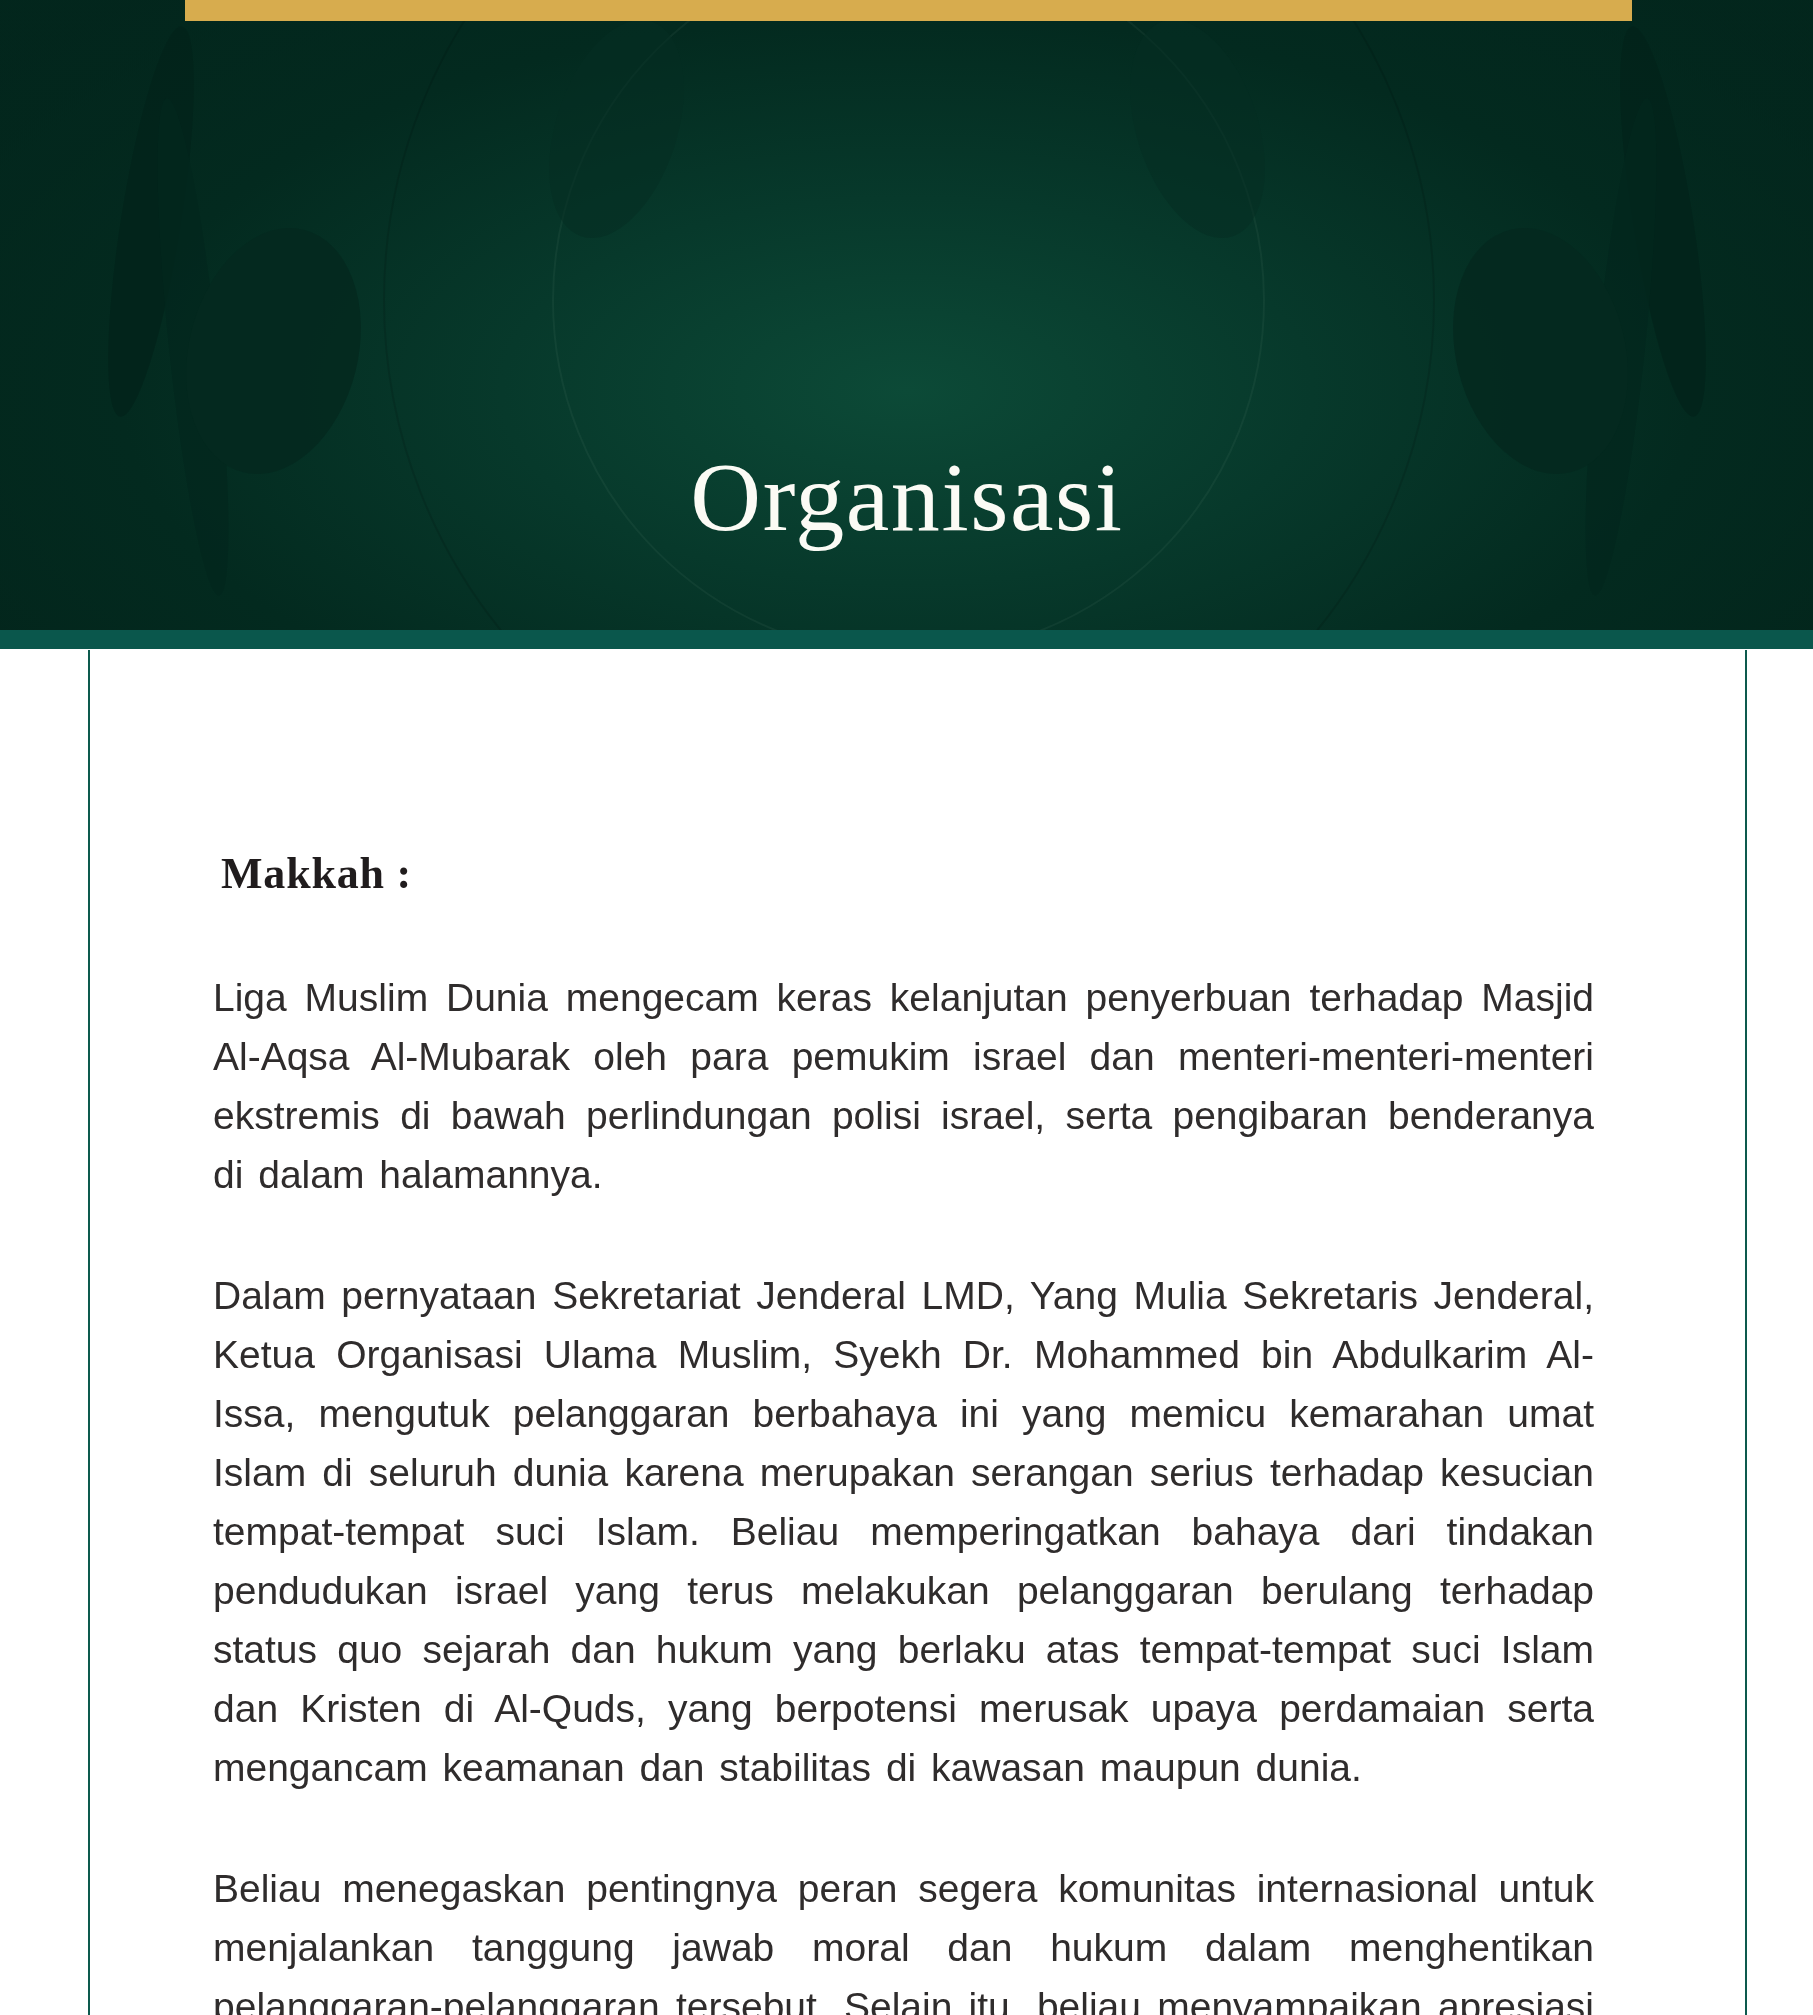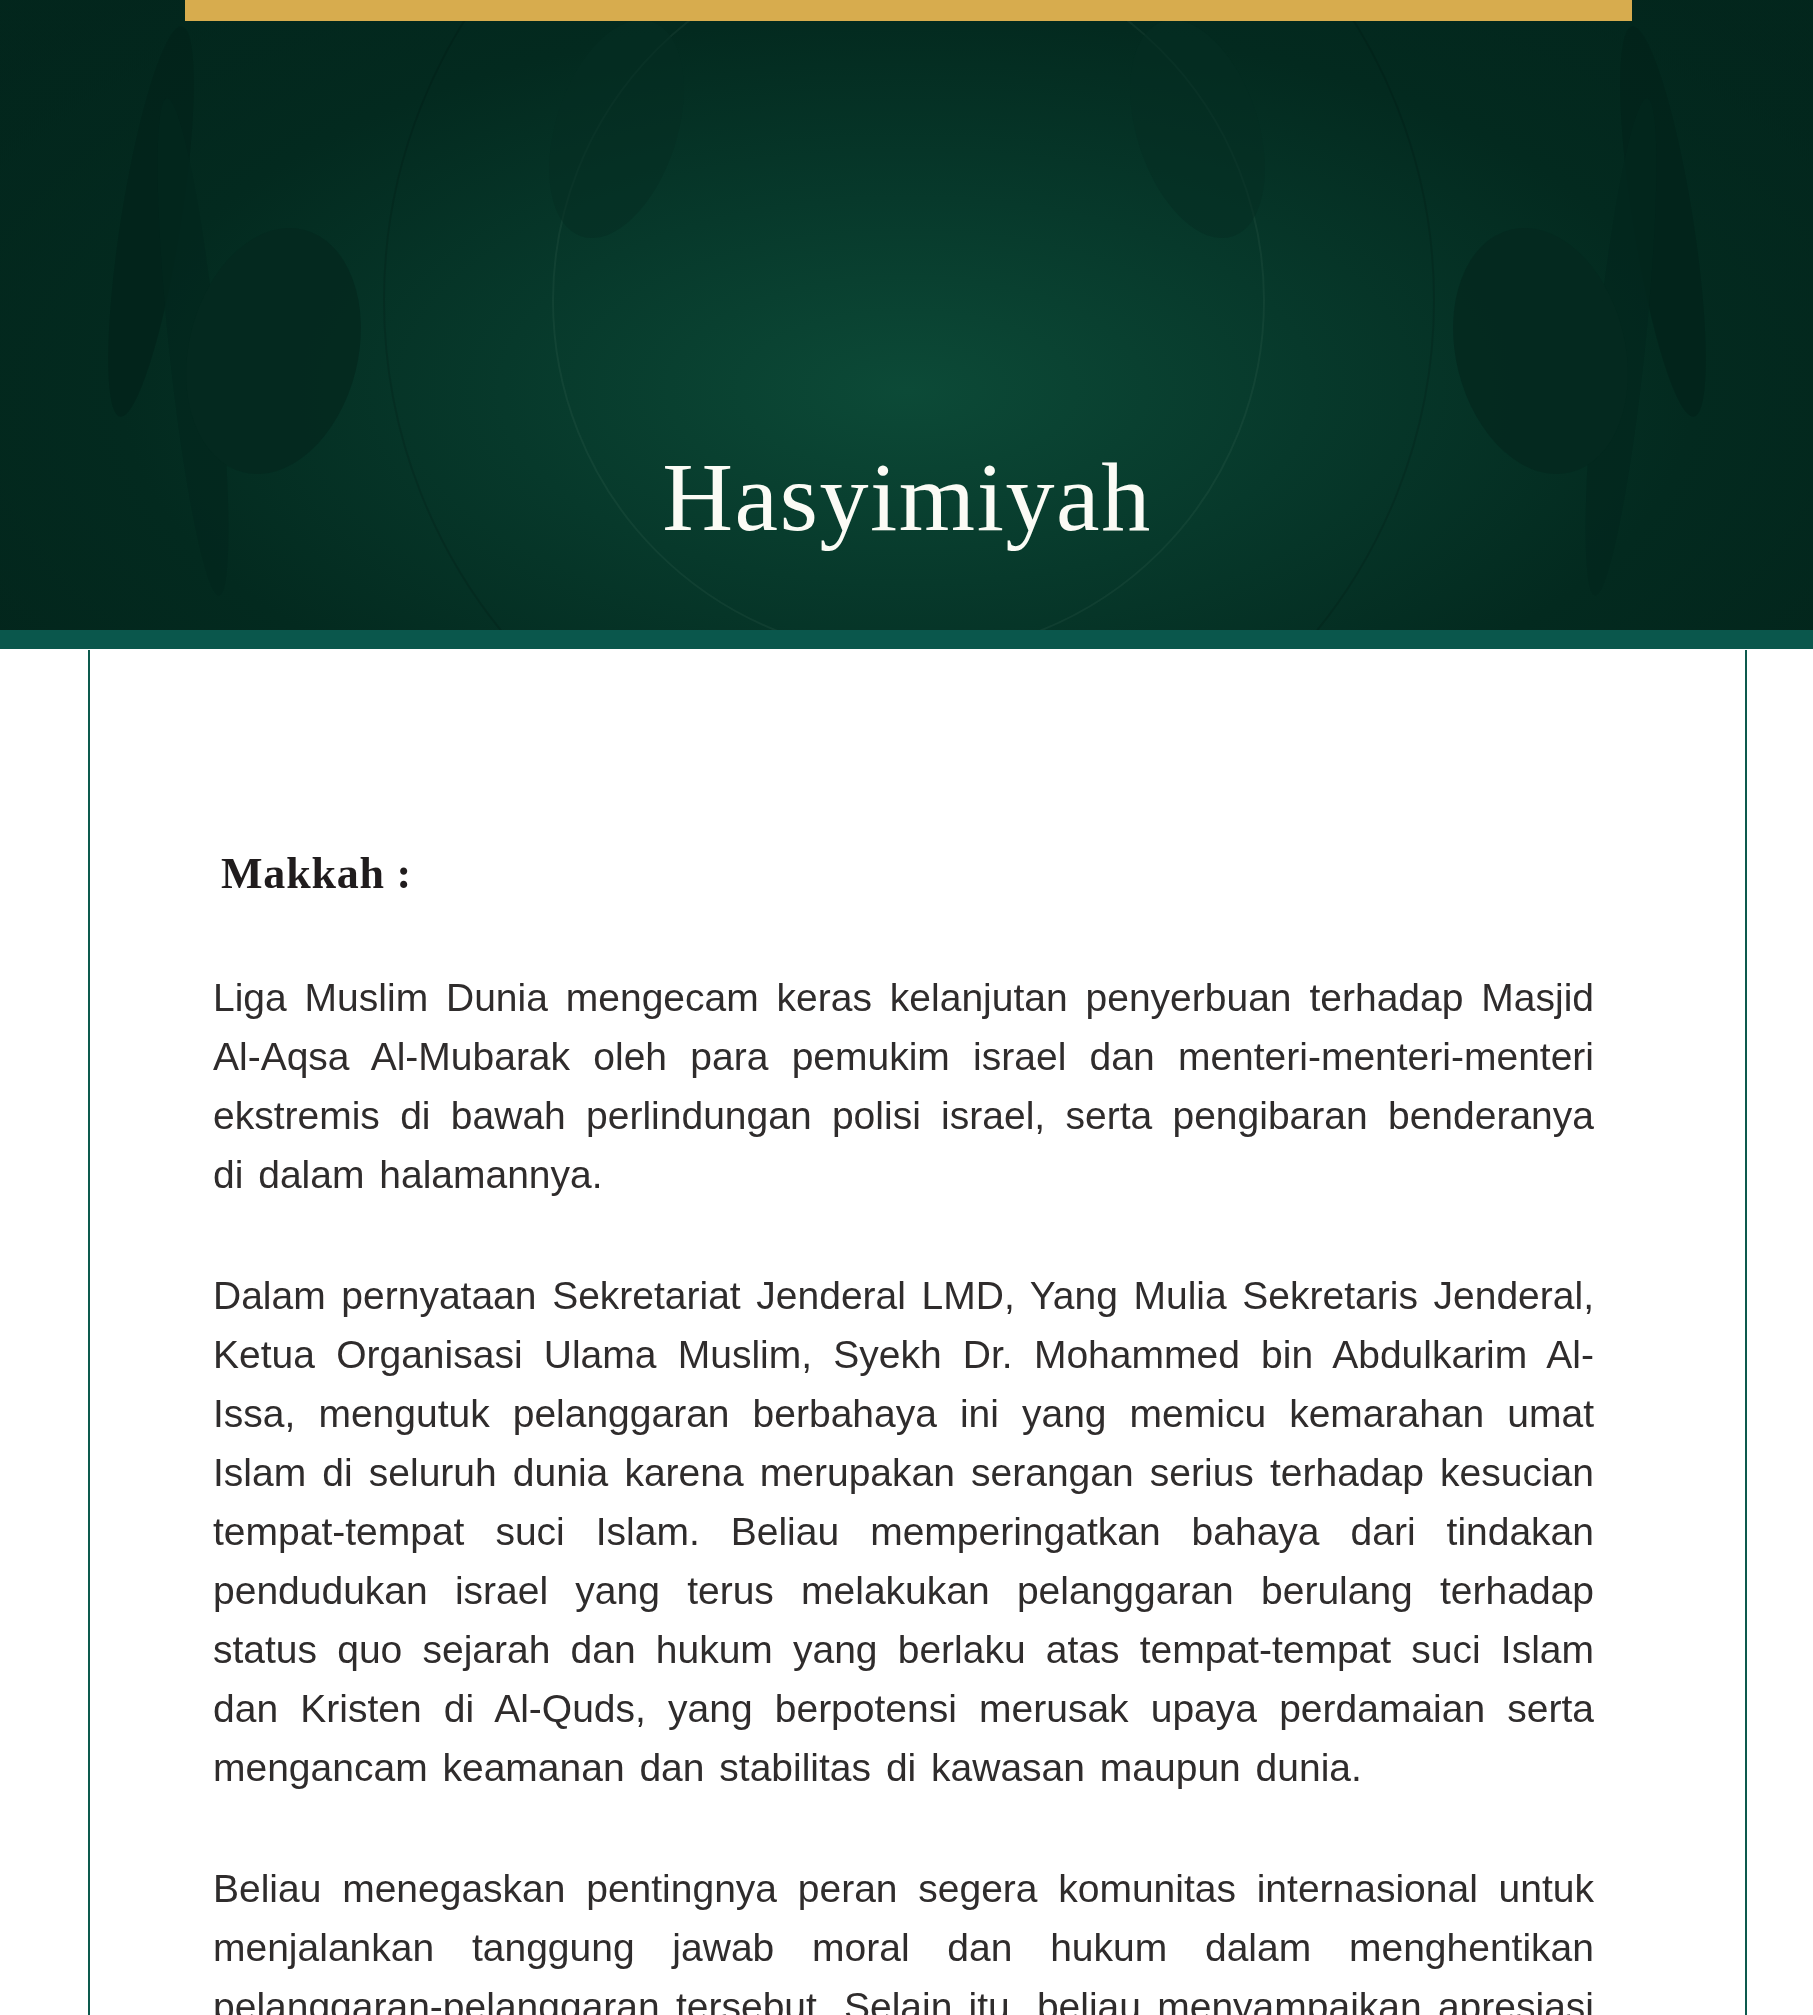--- a/index.html
+++ b/index.html
@@ -58,21 +58,21 @@
     <div class="ring r1"></div>
     <div class="leaf l1"></div>
     <div class="leaf l2"></div>
     <div class="leaf l3"></div>
     <div class="leaf l4"></div>
     <div class="leaf l5"></div>
     <div class="leaf l6"></div>
     <div class="leaf l7"></div>
     <div class="leaf l8"></div>
     <div class="gold-bar"></div>
-    <h1 class="title">Hasyimiyah</h1>
+    <h1 class="title">Organisasi</h1>
   </div>
 
   <div class="teal-band"></div>
 
   <div class="sheet"></div>
   <div class="vline left"></div>
   <div class="vline right"></div>
 
   <div class="content">
     <h2 class="makkah">Makkah :</h2>

